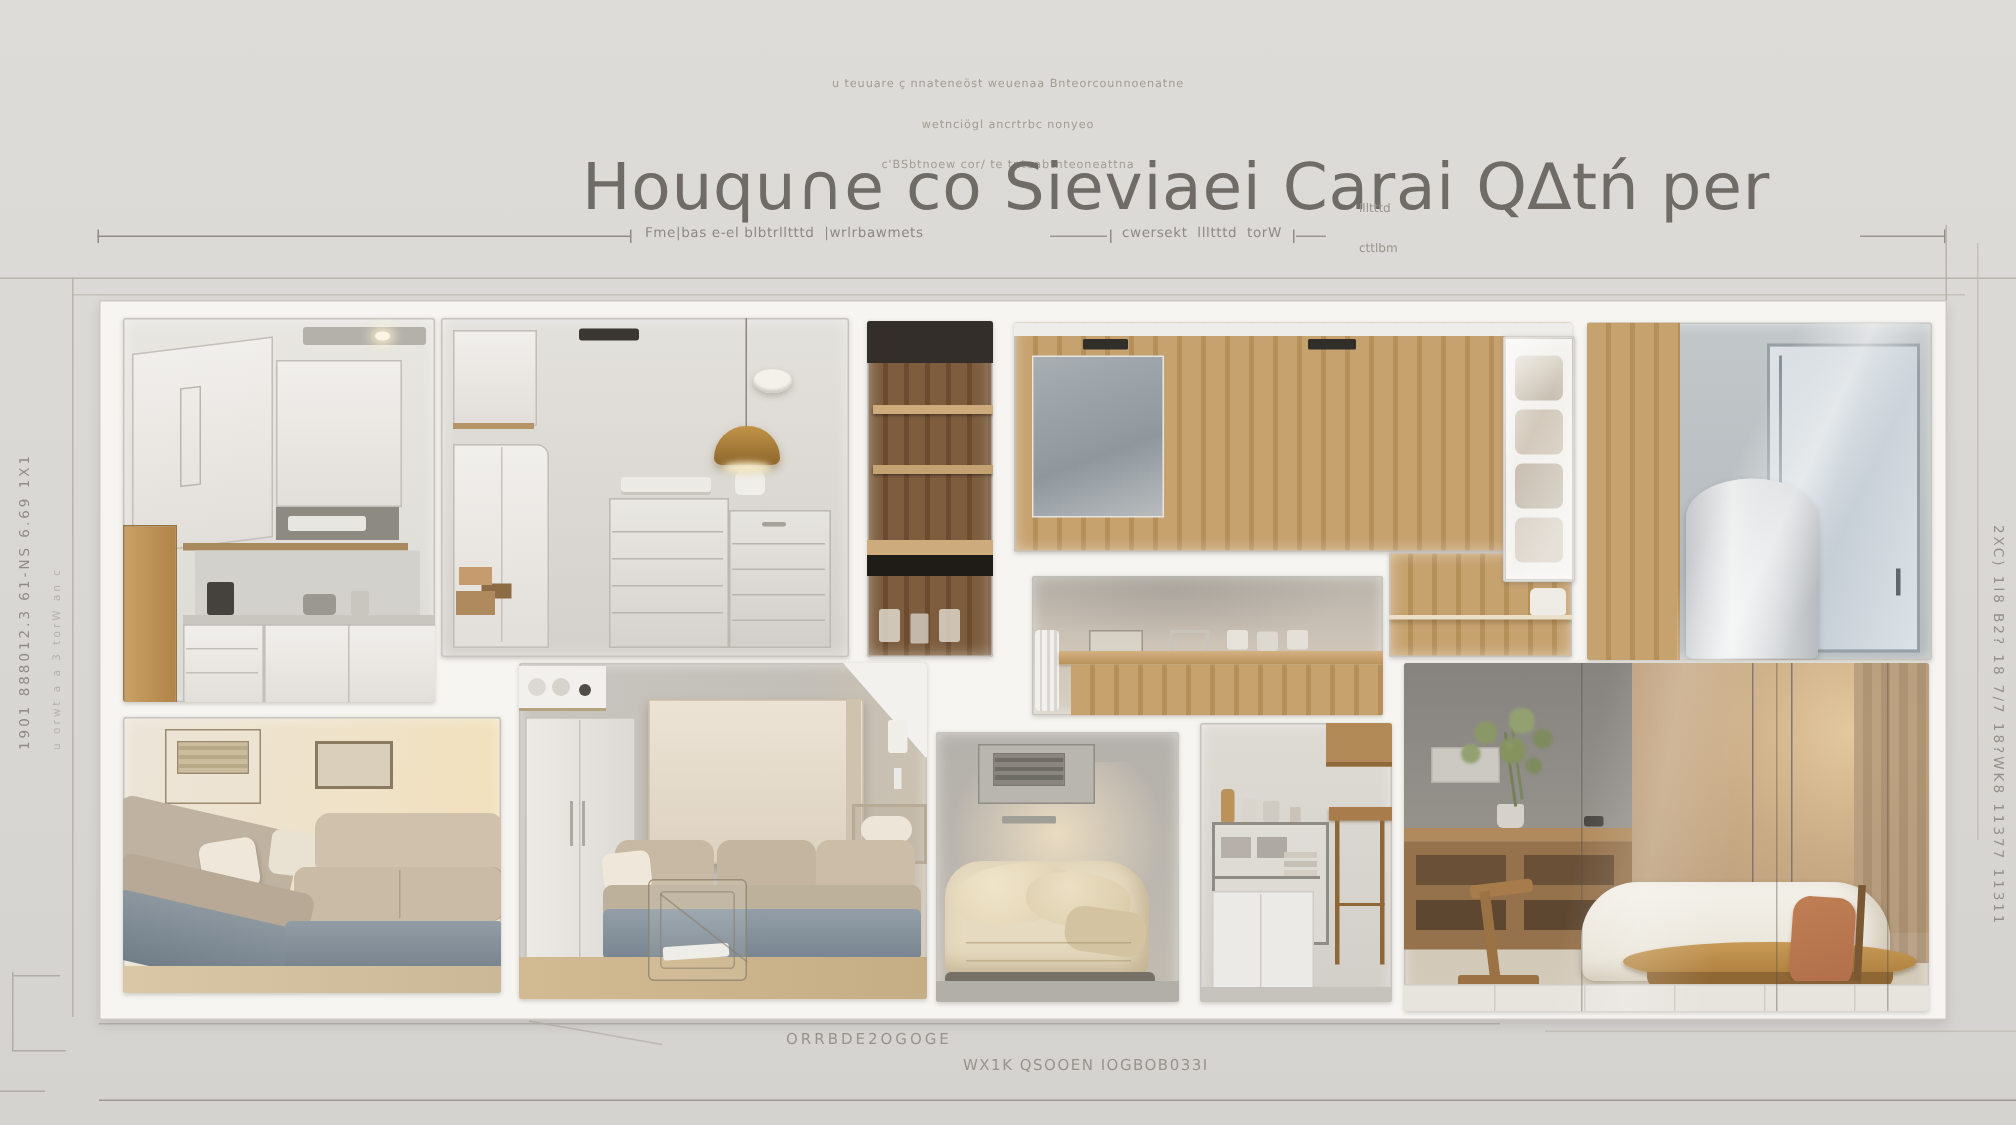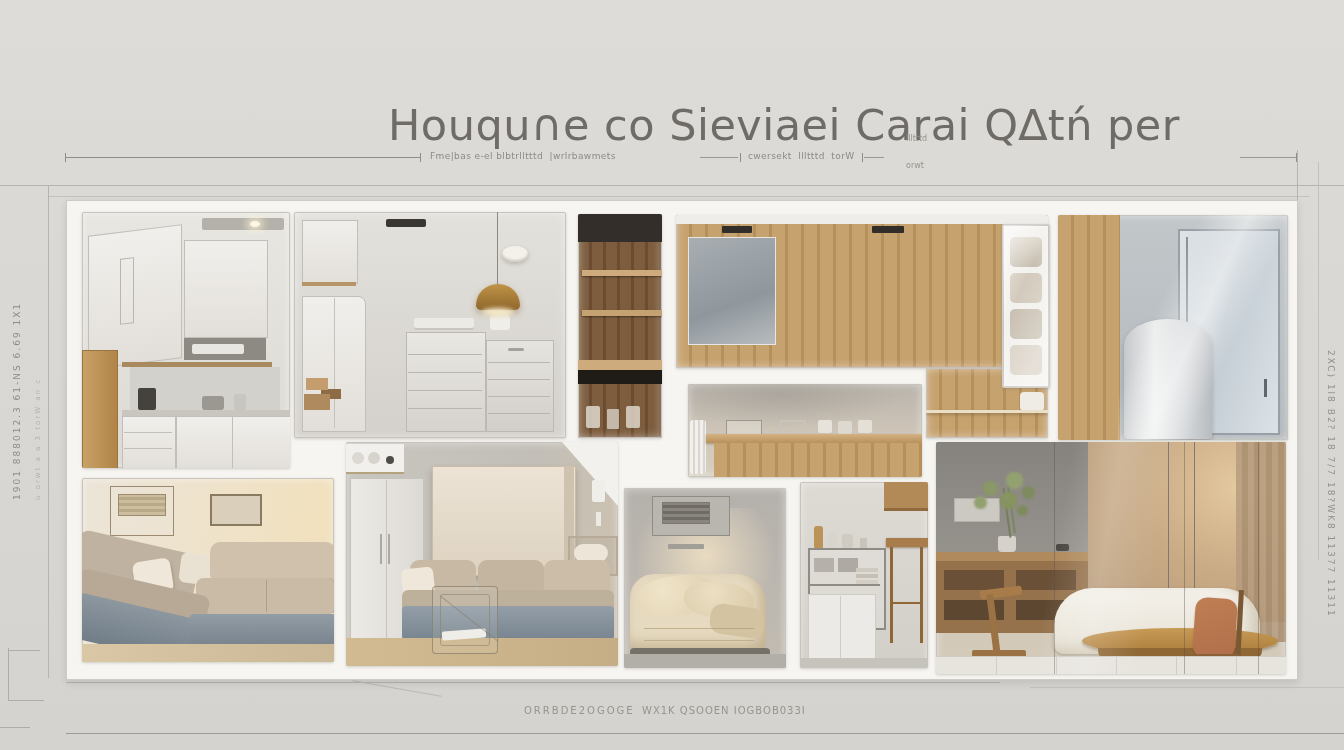--- a/index.html
+++ b/index.html
@@ -16,25 +16,30 @@
   .wooddk{background:repeating-linear-gradient(90deg,#7d5d3e 0 11px,#6b4c30 11px 14px);}
   .white-panel{background:linear-gradient(180deg,#f1efeb,#e2dfda);border:1px solid #c2bfba;}
   .vtext{writing-mode:vertical-rl;letter-spacing:2px;}
   .glass-line{position:absolute;width:1px;background:rgba(80,75,70,.38);}
 </style>
 </head>
 <body>
 
 <div class="canvas">
 
+  <div class="t" style="left:50%;top:33px;transform:translateX(-50%);text-align:center;font-size:7.5px;line-height:9px;color:#a09c95;letter-spacing:.6px;filter:blur(.3px);">
+    <div>u teuuare ç nnateneöst weuenaa Bnteorcounnoenatne</div>
+    <div>wetnciögl ancrtrbc nonyeo</div>
+    <div>c'BSbtnoew cor/ te tnteabtnteoneattna</div>
+  </div>
 
   <div class="t" style="left:388px;top:100px;font-size:43px;color:#6f6b66;letter-spacing:.5px;">Houqu∩e co Sieviaei Carai Q∆tń per</div>
   <div class="t" style="left:906px;top:116px;font-size:8px;line-height:9px;color:#98948d;">
     <div>llltttd</div>
-    <div>orwt</div>
+    <div>cttlbm</div>
   </div>
 
   <div class="ln" style="left:65px;top:157px;width:355px;height:1px;background:#908d88;"></div>
   <div class="tick" style="left:65px;top:153px;"></div>
   <div class="tick" style="left:420px;top:153px;"></div>
   <div class="t" style="left:430px;top:151px;font-size:9px;color:#8d8a84;letter-spacing:.4px;">Fme|bas e-el blbtrlltttd  |wrlrbawmets</div>
   <div class="ln" style="left:700px;top:157px;width:38px;height:1px;background:#9a9791;"></div>
   <div class="tick" style="left:740px;top:153px;"></div>
   <div class="t" style="left:748px;top:151px;font-size:9px;color:#8d8a84;letter-spacing:.4px;">cwersekt  llltttd  torW</div>
   <div class="tick" style="left:862px;top:153px;"></div>
@@ -53,21 +58,21 @@
   <div class="ln" style="left:8px;top:648px;width:1px;height:52px;"></div>
   <div class="ln" style="left:8px;top:650px;width:32px;height:1px;"></div>
   <div class="ln" style="left:8px;top:700px;width:36px;height:1px;"></div>
   <div class="ln" style="left:0;top:727px;width:30px;height:1px;"></div>
   <div class="ln" style="left:352px;top:688px;width:90px;height:1px;transform:rotate(10deg);background:#bcb9b3;"></div>
 
   <div class="t vtext" style="left:12px;top:330px;height:170px;font-size:9px;color:#8f8c86;transform:rotate(180deg);">1901 888012.3 61-NS 6.69 1X1</div>
   <div class="t vtext" style="left:34px;top:360px;height:140px;font-size:7px;color:#b5b2ac;transform:rotate(180deg);">u orwt a a 3 torW an c</div>
   <div class="t vtext" style="left:1326px;top:350px;height:200px;font-size:9px;color:#94918b;">2XC) 1l8 B2? 18 7/7 18?WK8 11377 11311</div>
 
-  <div class="t" style="left:524px;top:705px;font-size:10px;color:#98948d;letter-spacing:2px;filter:blur(.3px);">ORRBDE2OGOGE</div>
+  <div class="t" style="left:524px;top:688px;font-size:10px;color:#98948d;letter-spacing:2px;filter:blur(.3px);">ORRBDE2OGOGE</div>
   <div class="t" style="left:642px;top:705px;font-size:10px;color:#98948d;letter-spacing:1px;filter:blur(.3px);">WX1K QSOOEN IOGBOB033I</div>
 
   <div class="abs" style="left:66px;top:200px;width:1230px;height:478px;background:#f6f5f1;border:1px solid #cdcac5;box-shadow:0 3px 8px rgba(0,0,0,.10);"></div>
 
   <div class="room" style="left:82px;top:212px;width:208px;height:256px;background:linear-gradient(180deg,#e8e6e1,#dcdad5);">
     <div class="abs" style="left:120px;top:6px;width:82px;height:12px;background:#b4b1ab;border-radius:2px;"></div>
     <div class="abs" style="left:168px;top:9px;width:10px;height:6px;background:#fdf6e4;border-radius:50%;box-shadow:0 0 8px 3px rgba(255,245,210,.9);"></div>
     <div class="abs white-panel" style="left:6px;top:18px;width:92px;height:132px;transform:skewY(-7deg);"></div>
     <div class="abs" style="left:38px;top:46px;width:12px;height:64px;border:1px solid #b9b6b0;transform:skewY(-7deg);"></div>
     <div class="abs white-panel" style="left:102px;top:28px;width:82px;height:96px;"></div>

